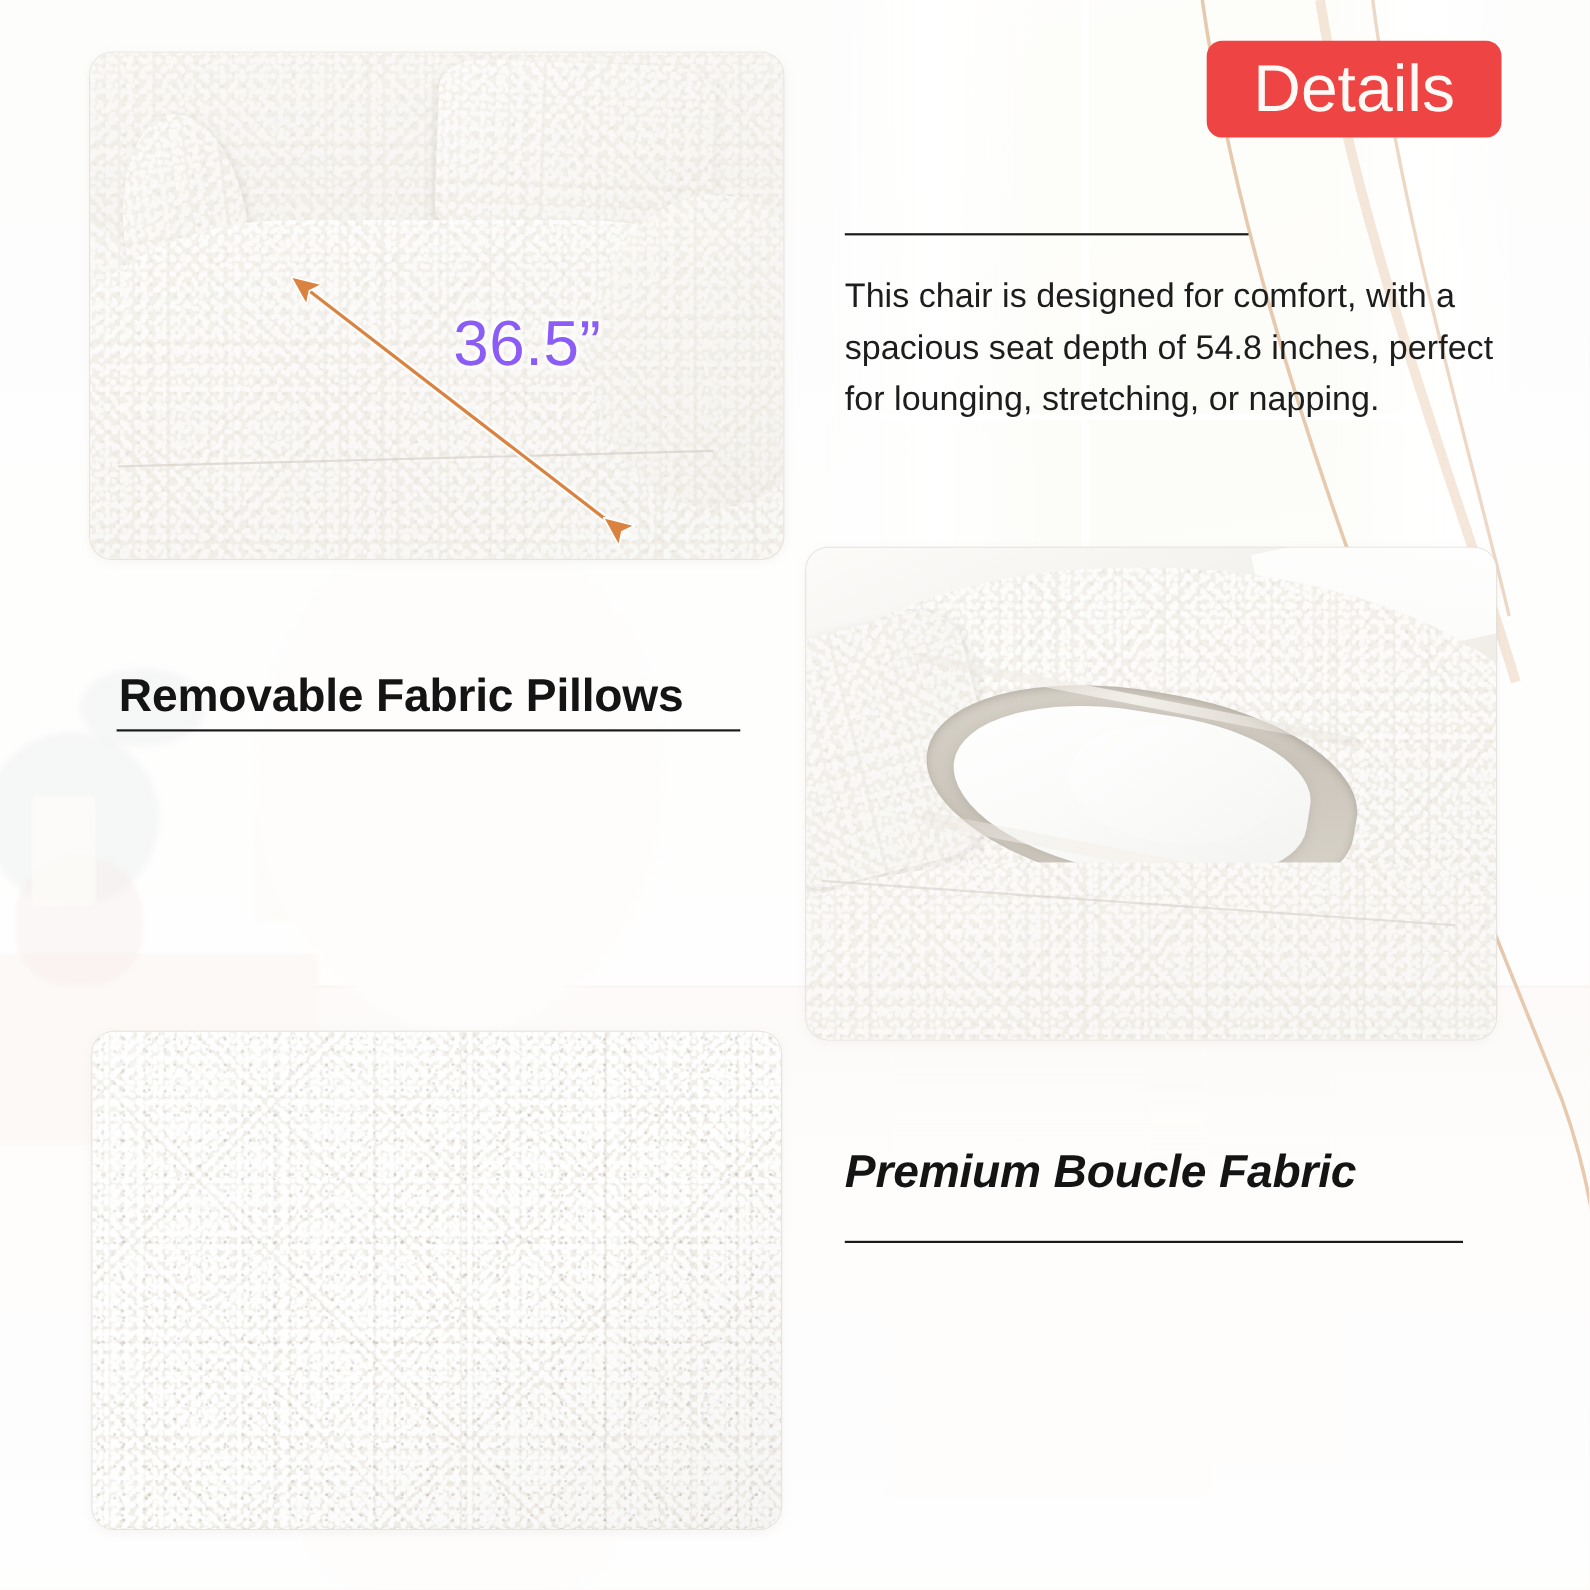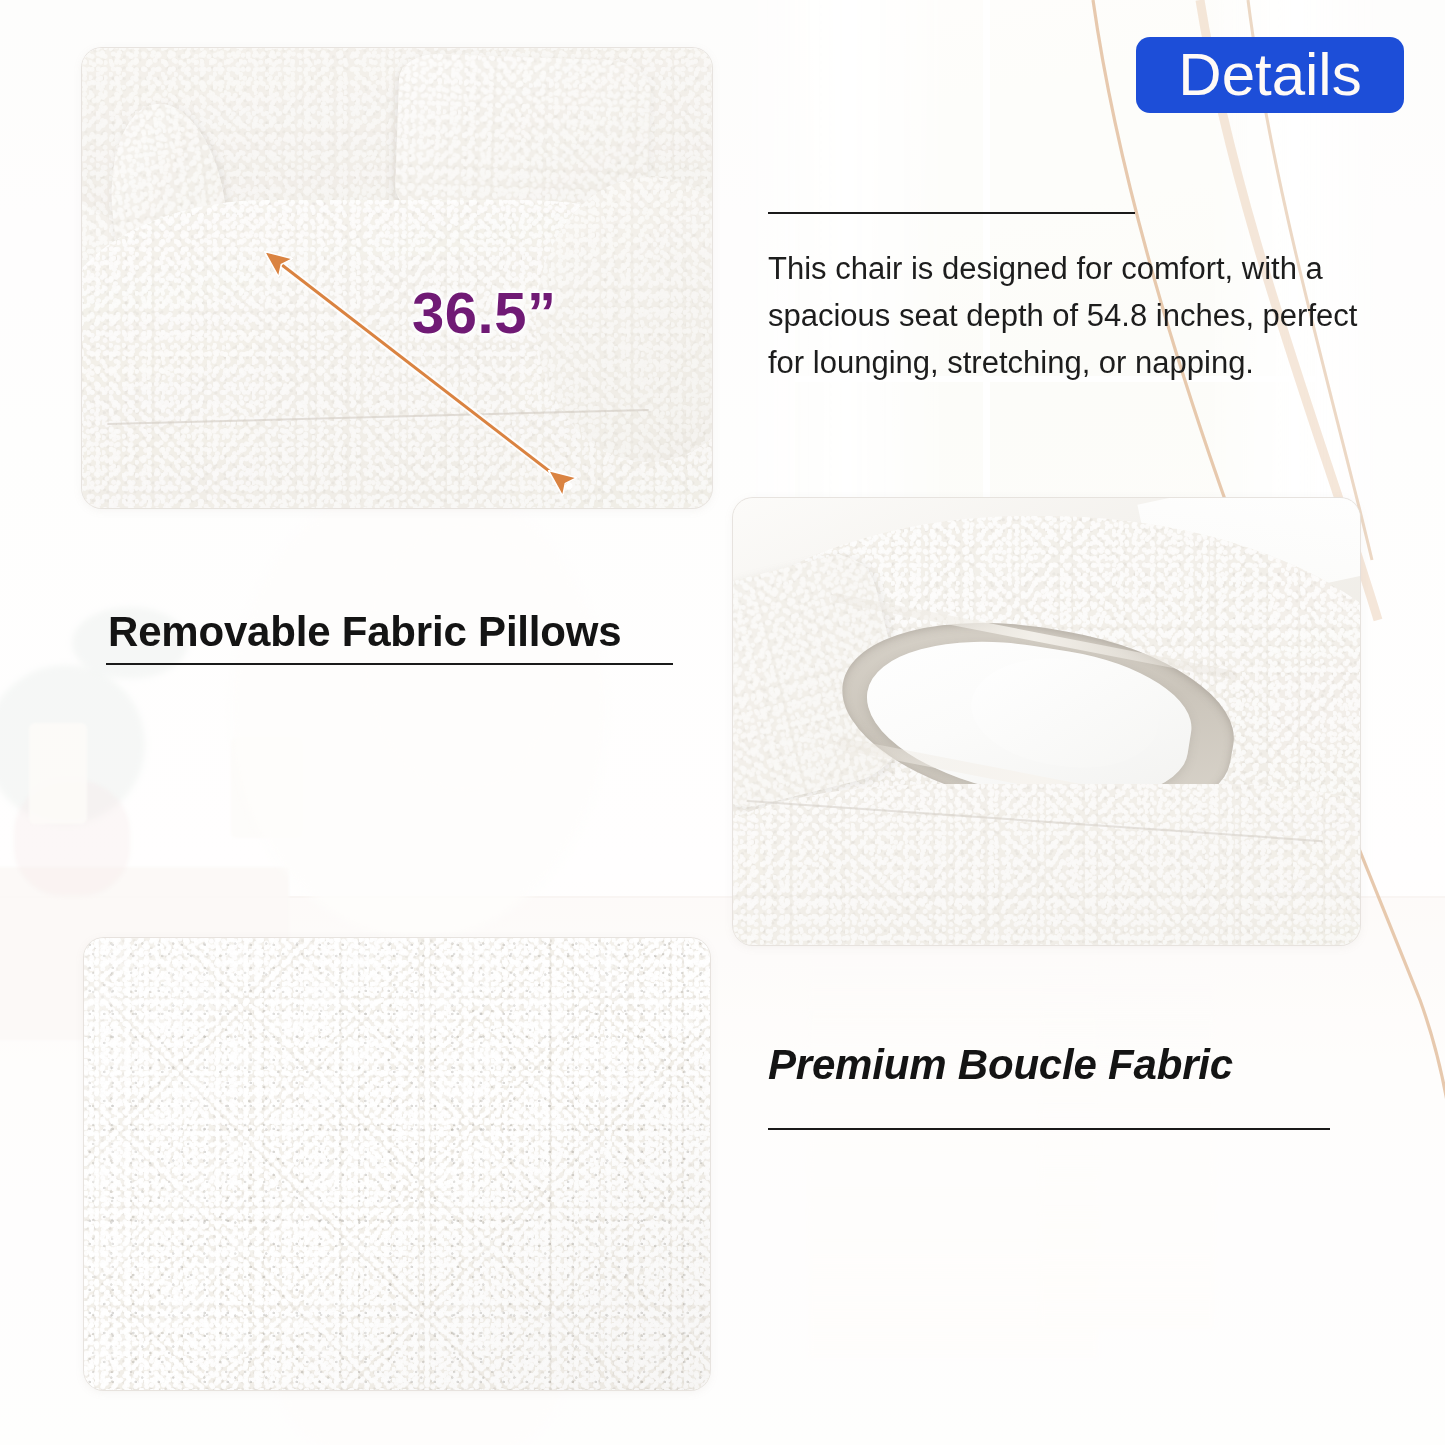--- a/index.html
+++ b/index.html
@@ -147,28 +147,28 @@
           <path d="M 0 4.5 L 9 0.6 L 7.1 4.5 L 9 8.4 Z" fill="#da8341" stroke="#ffffff" stroke-width=".5"></path>
         </marker>
         <marker id="arrHeadB" markerWidth="9" markerHeight="9" refX="7.4" refY="4.5" orient="auto">
           <path d="M 0 4.5 L 9 0.6 L 7.1 4.5 L 9 8.4 Z" fill="#da8341" stroke="#ffffff" stroke-width=".5"></path>
         </marker>
       </defs>
       <line x1="197" y1="215" x2="487" y2="438" stroke="#ffffff" stroke-width="7" stroke-linecap="round" opacity=".9"></line>
       <line x1="200" y1="217" x2="484" y2="436" stroke="#da8341" stroke-width="3" marker-start="url(#arrHeadA)" marker-end="url(#arrHeadB)"></line>
     </svg>
 
-    <div style="position:absolute;left:330px;top:236px;font-size:58px;font-weight:bold;
-                color:#701a75;letter-spacing:.5px;line-height:1;
+    <div style="position:absolute;left:330px;top:236px;font-size:58px;font-weight:normal;
+                color:#8b5cf6;letter-spacing:.5px;line-height:1;
                 text-shadow:0 0 4px #fff,0 0 4px #fff,2px 2px 4px #fff,-2px -2px 4px #fff,2px -2px 4px #fff,-2px 2px 4px #fff;">
       <span>36.5”</span>
     </div>
   </div>
 
-  <div class="badge" style="left:1136px;top:37px;width:268px;height:76px;background:#1d4ed8;">
+  <div class="badge" style="left:1097px;top:37px;width:268px;height:88px;background:#ef4444;">
     <span style="font-size:60px;">Details</span>
   </div>
 
   <div class="rule" style="left:768px;top:212px;width:367px;"></div>
   <div class="copy" style="left:768px;top:245px;width:592px;font-size:31px;line-height:47px;">
     <p>This chair is designed for comfort, with a spacious seat depth of 54.8 inches, perfect for lounging, stretching, or napping.</p>
   </div>
 
   <div class="panel" style="left:733px;top:498px;width:627px;height:447px;">
     <div style="position:absolute;inset:0;background:linear-gradient(155deg,#fcfbf9 0%,#f4f2ee 30%,#efece6 65%,#e9e6e0 100%);"></div>

